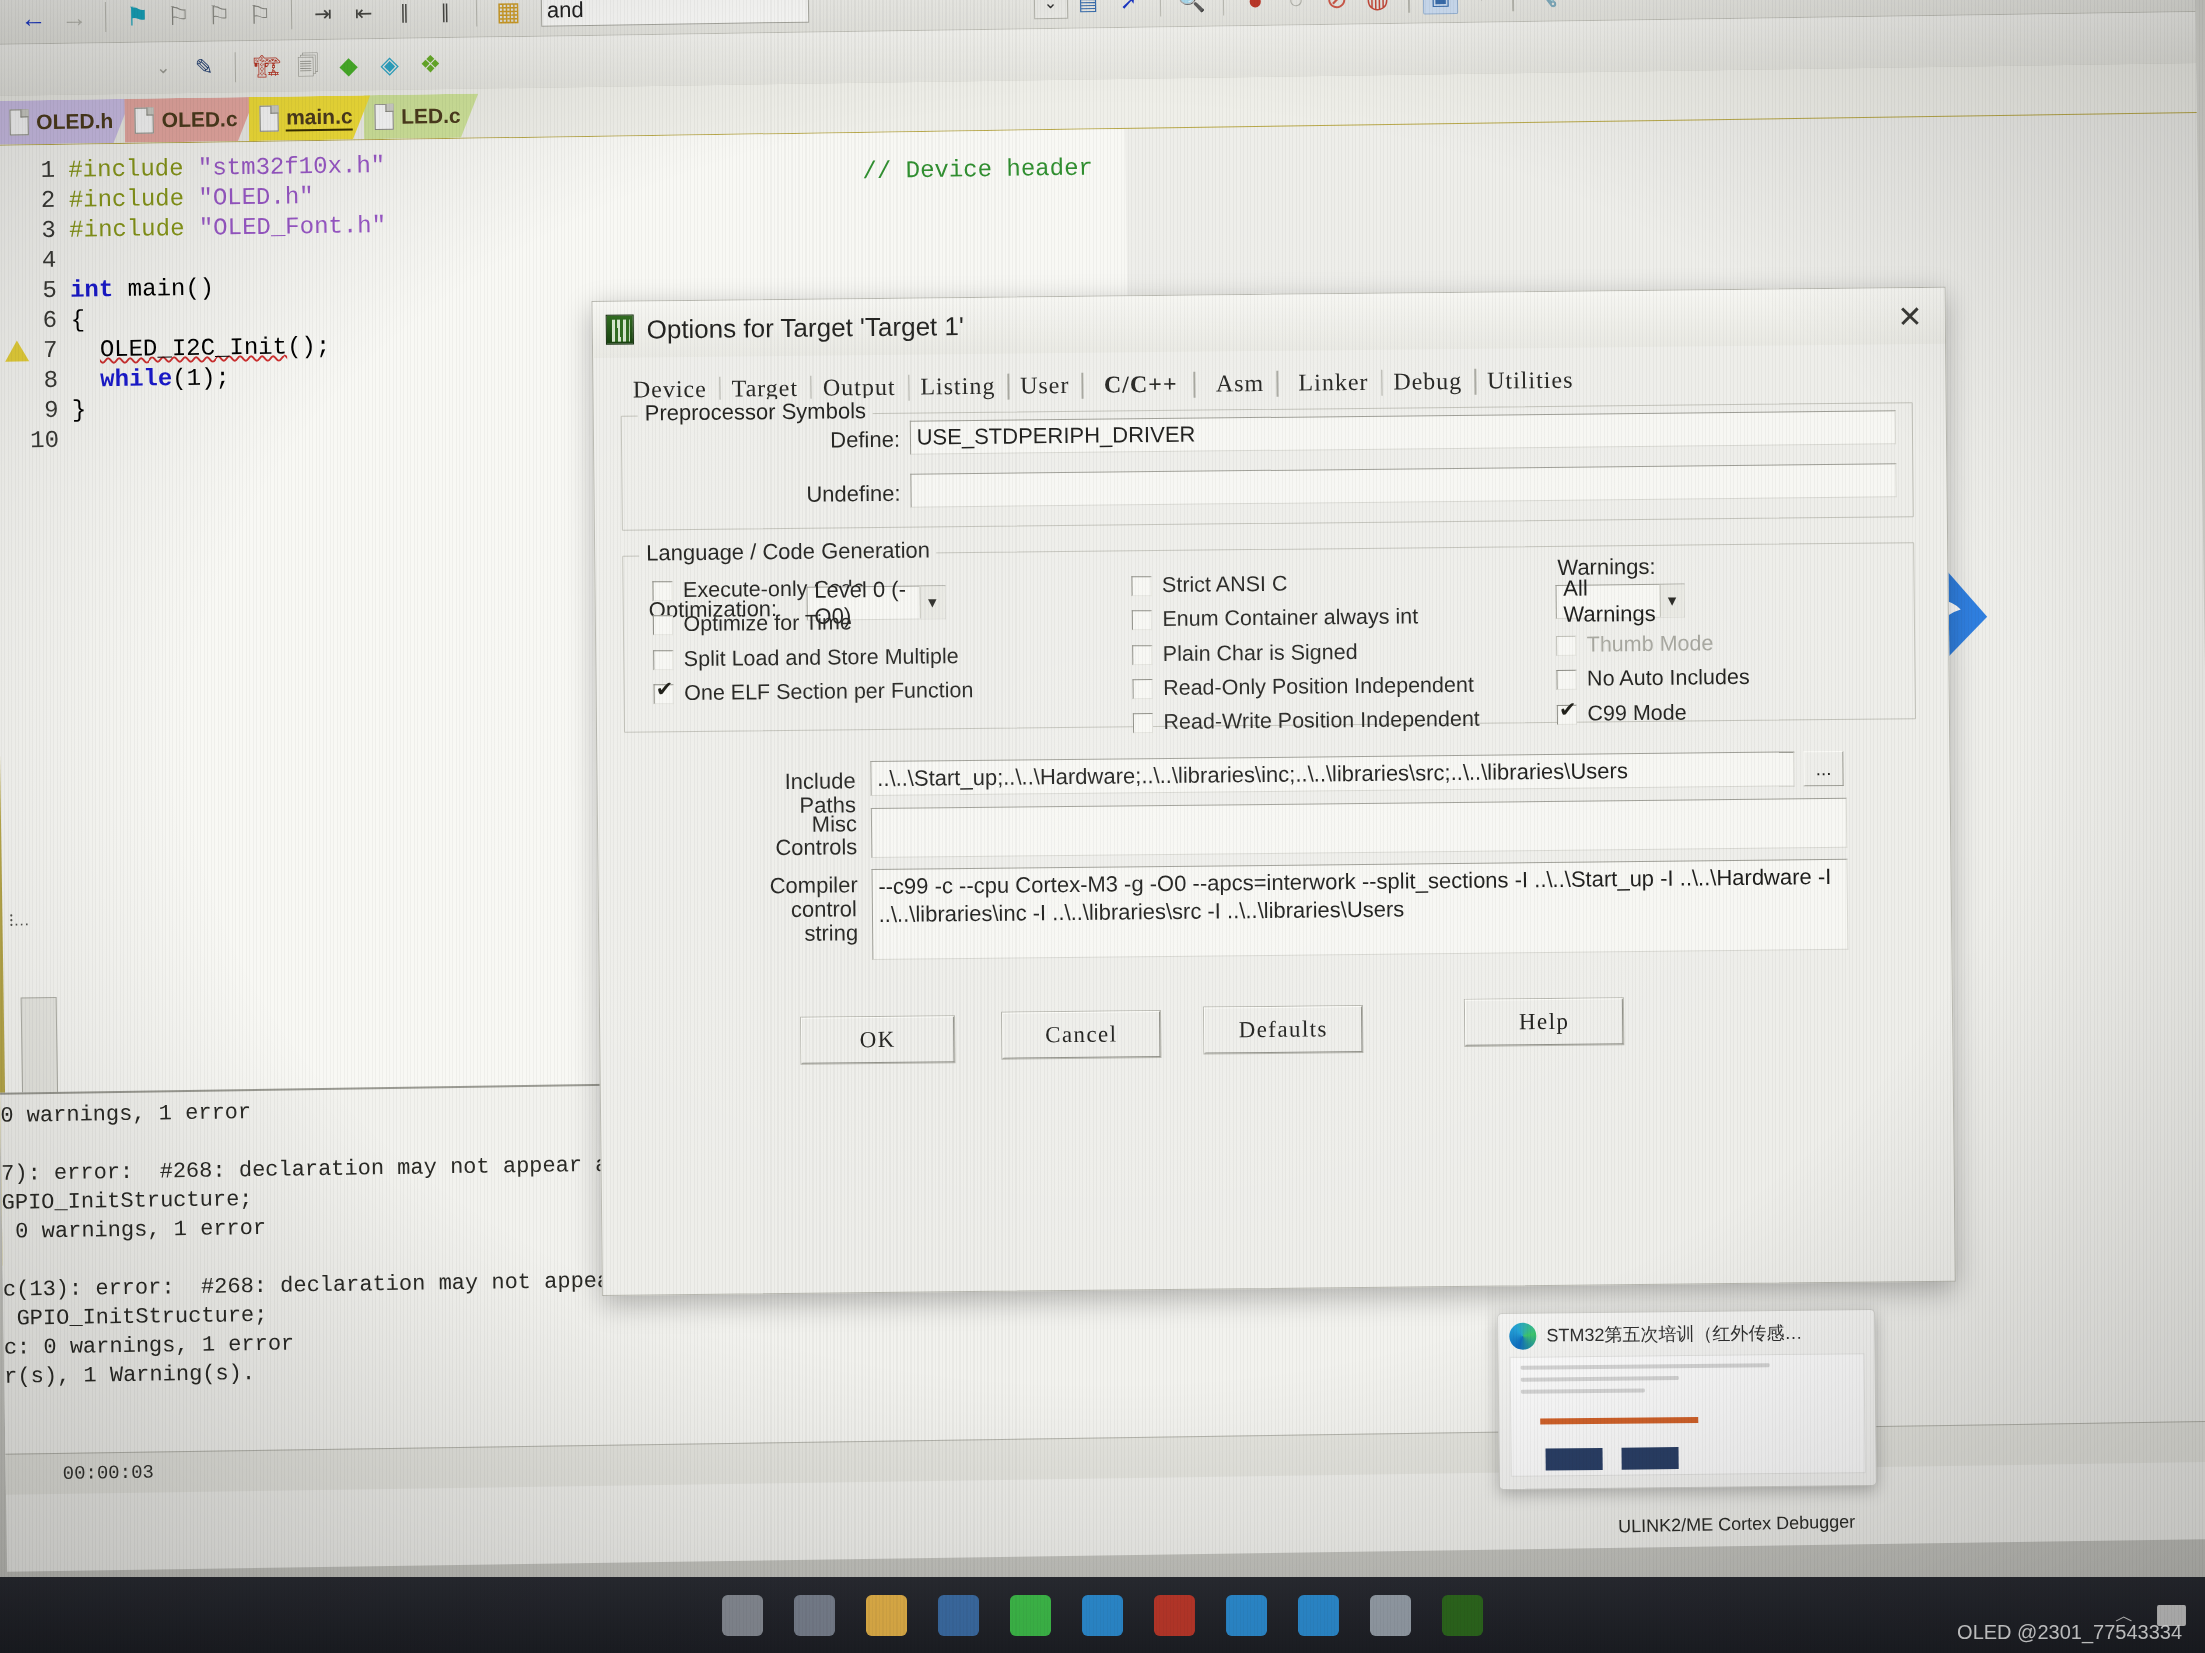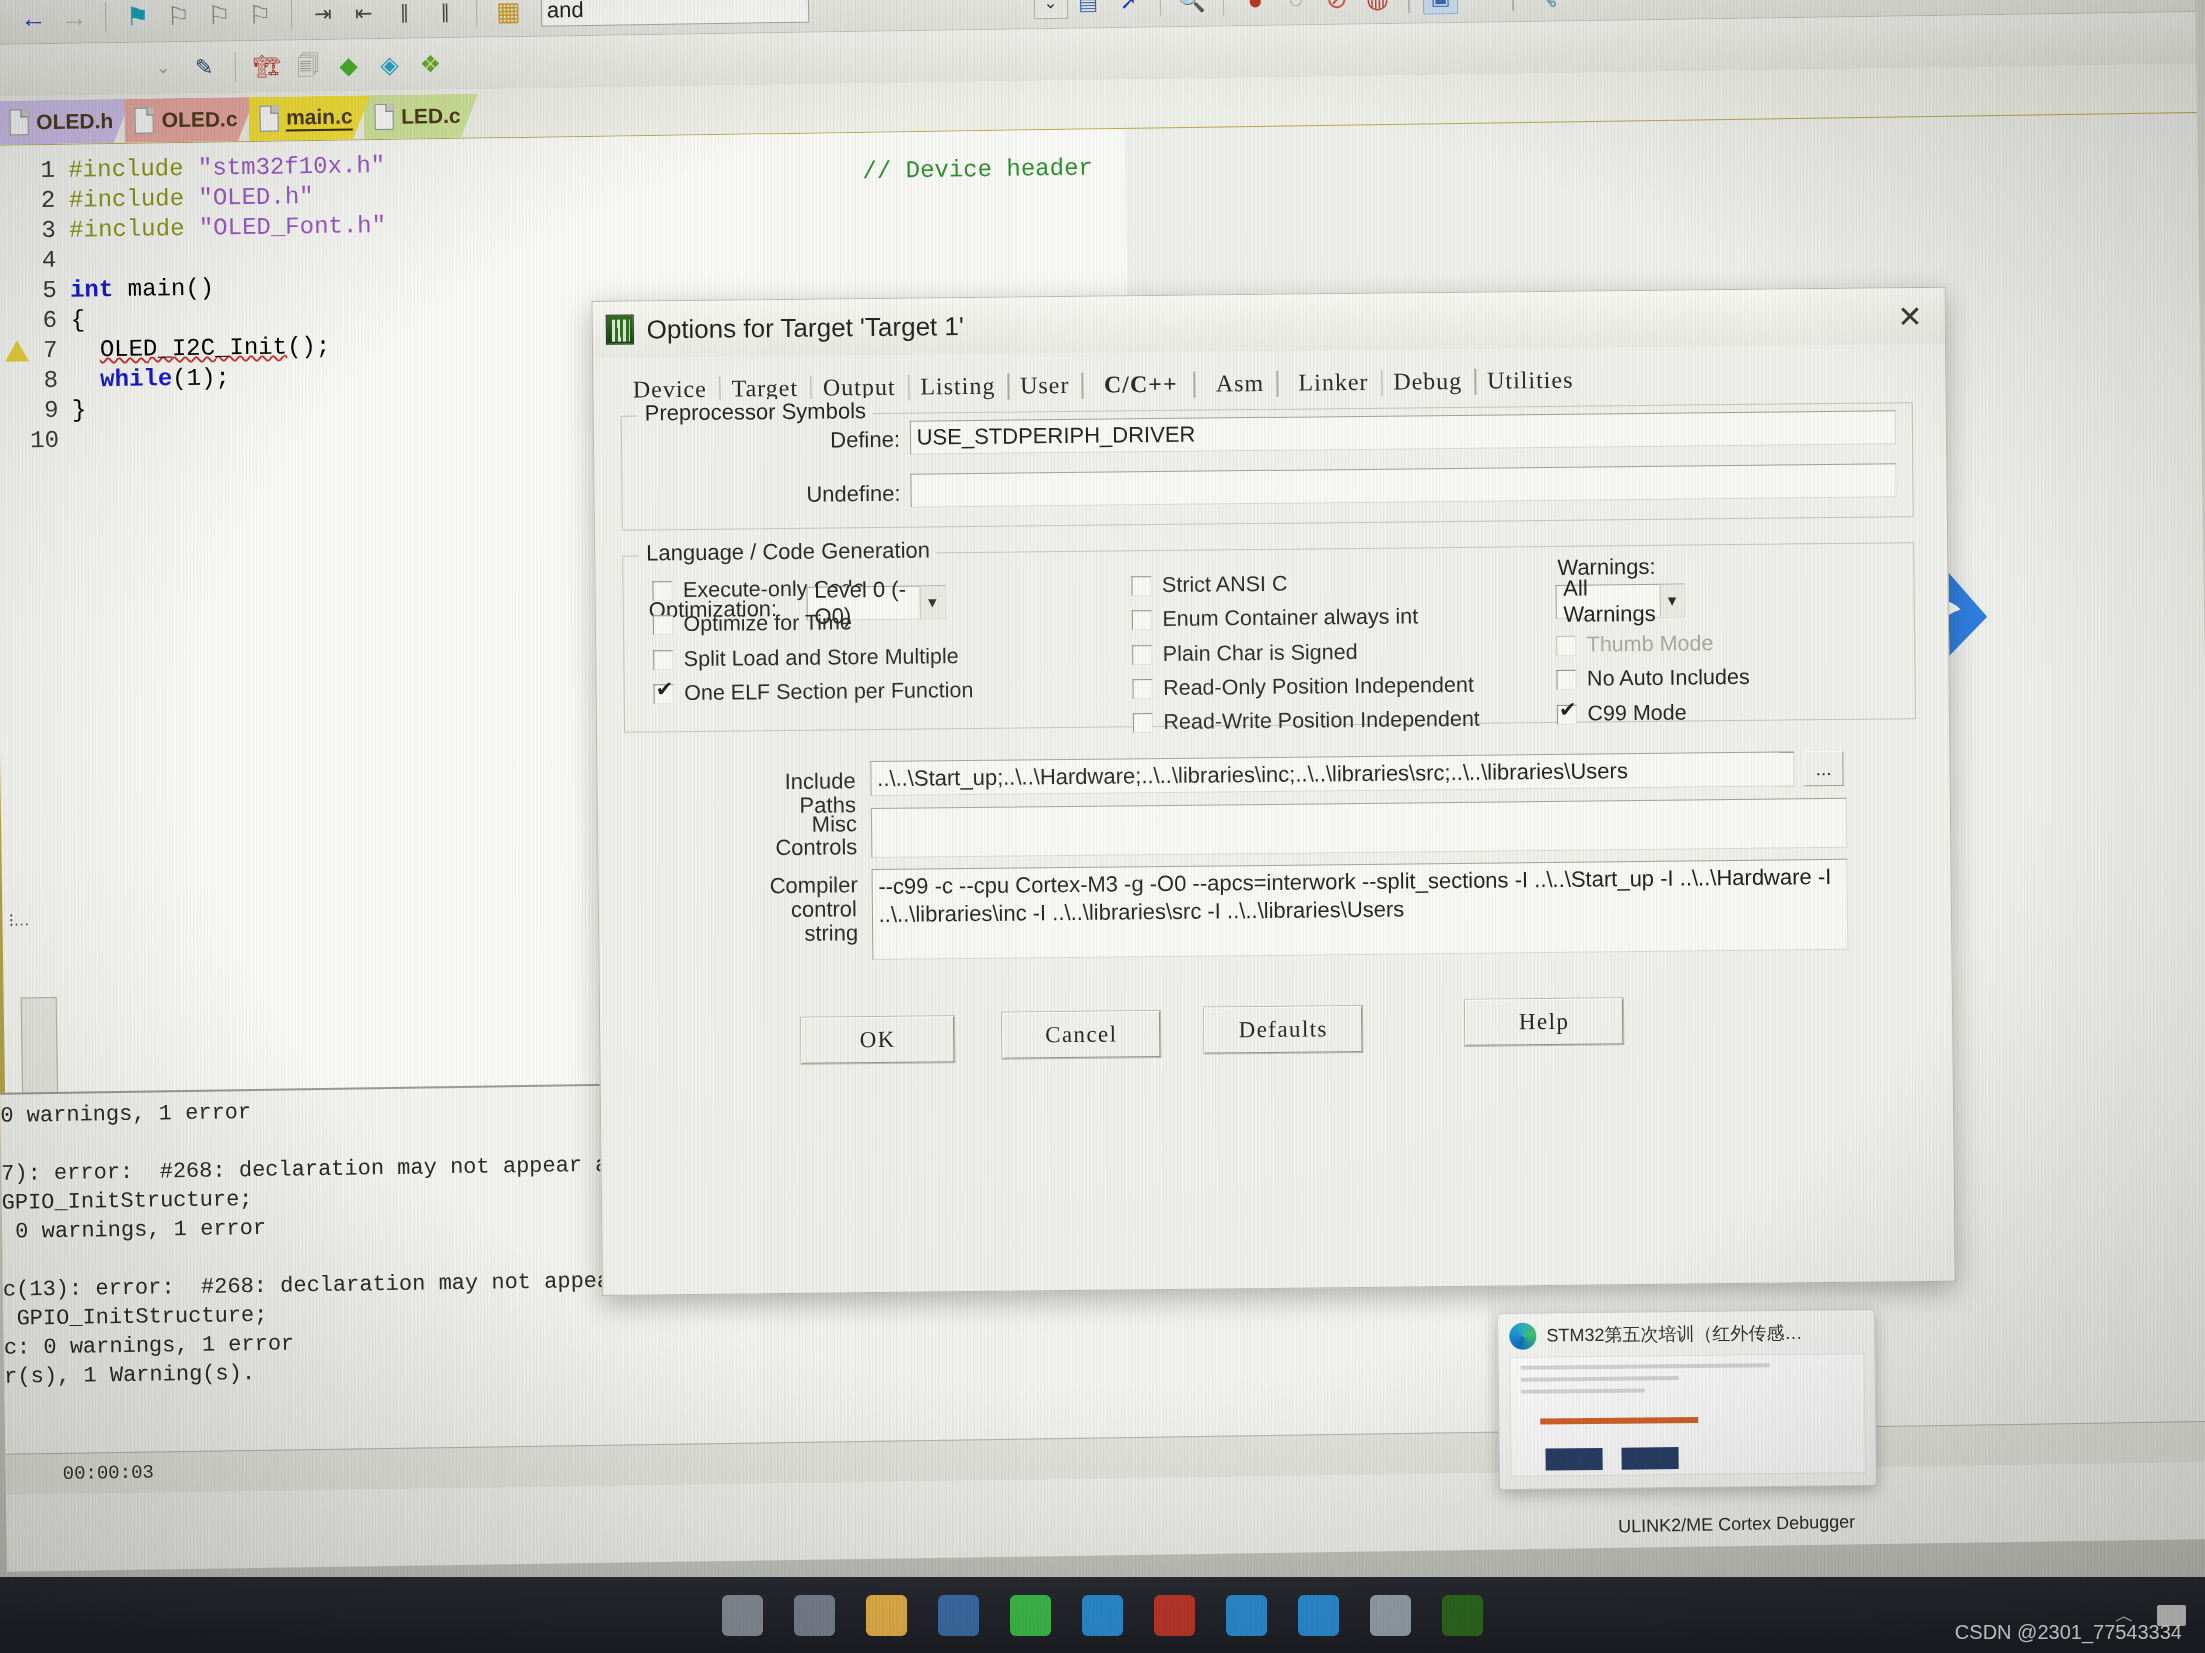--- a/index.html
+++ b/index.html
@@ -647,18 +647,18 @@
     <span class="tbicon" style="background:#2d8fd5"></span>
     <span class="tbicon" style="background:#2d8fd5"></span>
     <span class="tbicon" style="background:#9aa3ad"></span>
     <span class="tbicon" style="background:#2e6b1e"></span>
     <div id="tray">
       <span>︿</span>
       <span style="width:29px;height:21px;background:#cfcfcf;border-radius:1.9px"></span>
     </div>
   </div>
 
-  <span id="watermark">CSDN @2301_77543334</span>
+  <span id="watermark">OLED @2301_77543334</span>
 
   <div id="scanlines"></div>
   <div id="vignette"></div>
 </div>
 
 
 </body></html>

